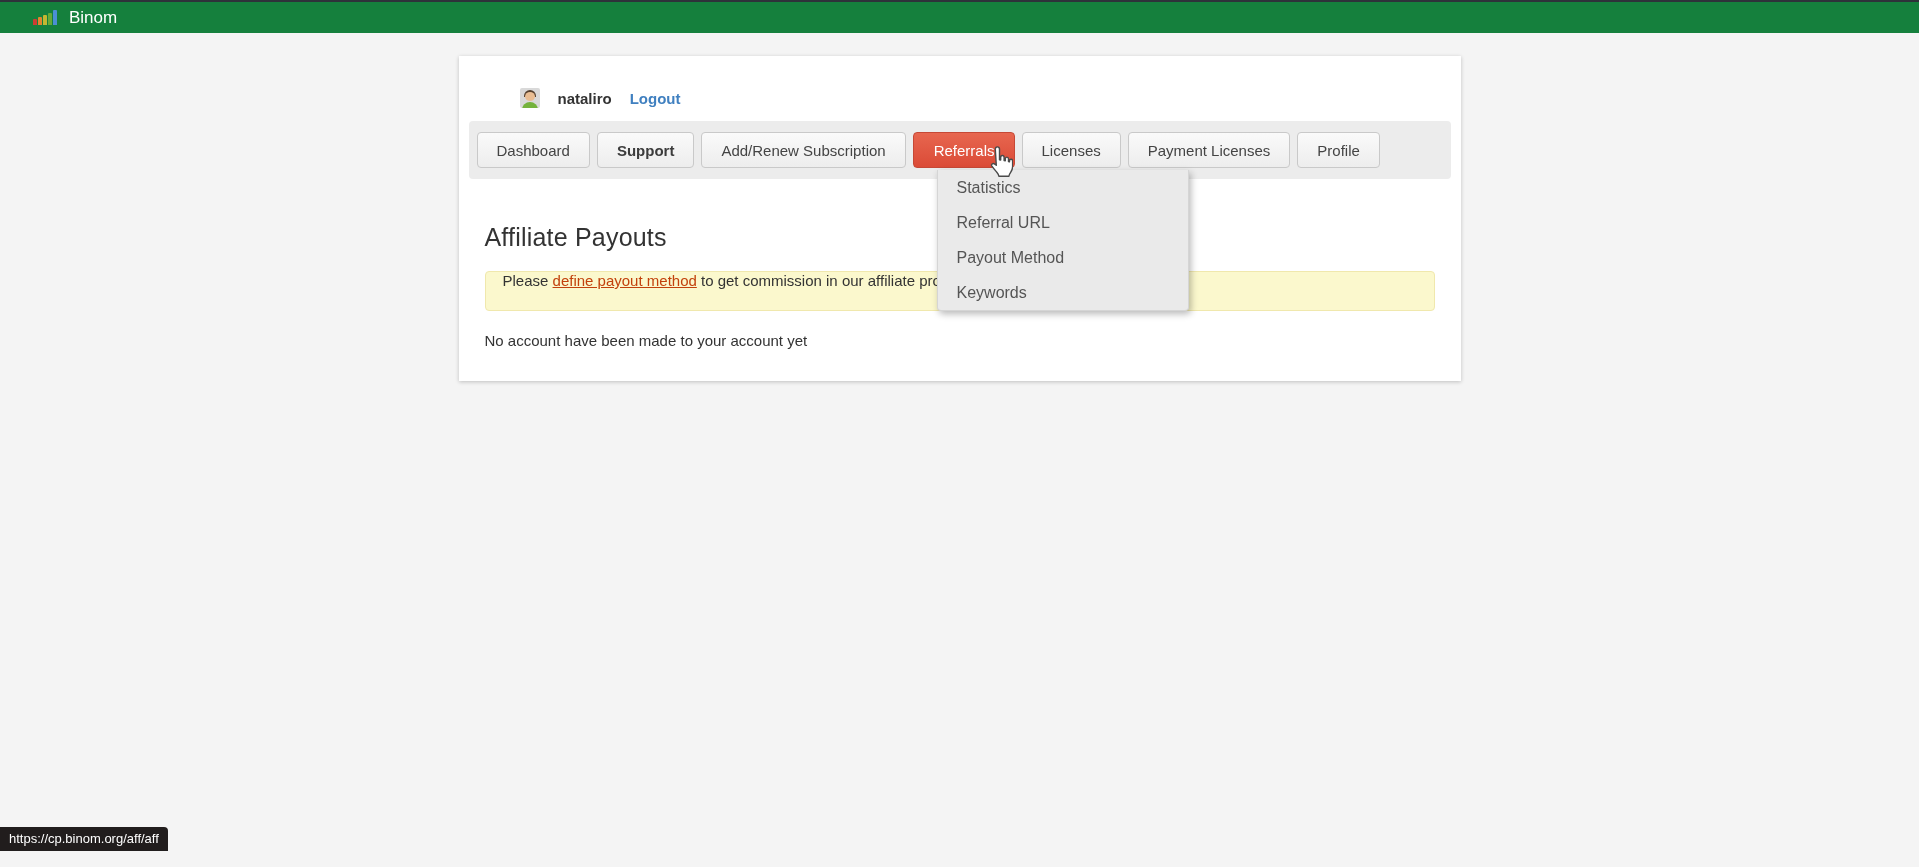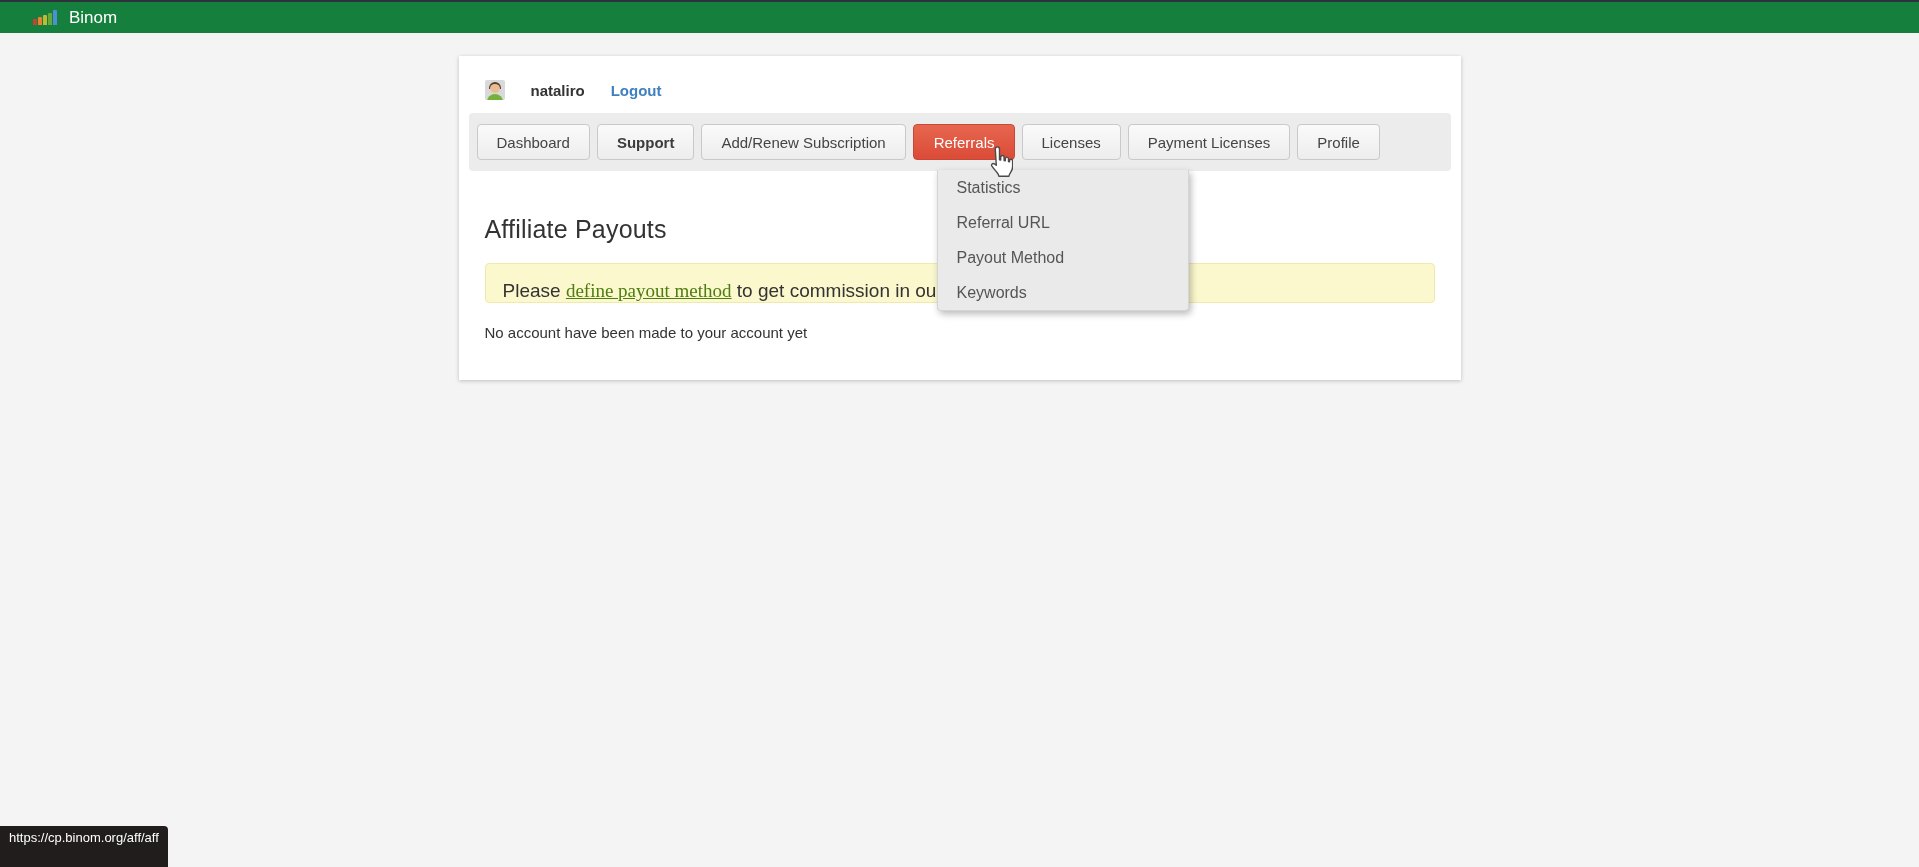--- a/index.html
+++ b/index.html
@@ -26,21 +26,21 @@
 
   
   .card {
     position:relative;
     width:1002px; margin:23px auto 0;
     background:#fff;
     box-shadow:0 1px 4px rgba(0,0,0,.22);
     min-height:324px;
   }
 
-  .user-row { display:flex; align-items:center; padding:24px 26px 13px; gap:26px; }
+  .user-row { display:flex; align-items:center; padding:32px 26px 13px; gap:18px;margin-left:35px; }
   .avatar { width:20px; height:20px; background:#d9d9d9; border-radius:2px; position:relative; overflow:hidden; flex:0 0 auto; }
   .avatar .hair { position:absolute; top:2px;  left:4px; width:12px; height:7px; border-radius:6px 6px 0 0; background:#55402e; }
   .avatar .head { position:absolute; top:4px;  left:5px; width:10px; height:9px; border-radius:50%; background:#e9bd93; }
   .avatar .body { position:absolute; bottom:-3px; left:2px; width:16px; height:9px; border-radius:8px 8px 0 0; background:#74b23c; }
   .username { font-size:15px; font-weight:bold; color:#333; }
   .logout { font-size:15px; font-weight:bold; color:#4080c0; text-decoration:none; cursor:pointer; }
 
   
   .navstrip {
     margin:0 10px; background:#ececec; border-radius:4px;
@@ -56,25 +56,25 @@
   .tab.bold { font-weight:bold; color:#3c3c3c; }
   .tab.active {
     background:linear-gradient(#e7664f,#db4b37);
     border-color:#c64836; color:#fff;padding-left:20px;
   }
 
   
   .content { padding:0 26px;margin-top:44px; }
   .page-title { font-size:25px; font-weight:400; color:#333; margin-top:24px; letter-spacing:.2px; }
   .notice {
-    margin-top:19px; height:40px; display:flex; align-items:flex-end;
+    margin-top:19px; height:40px; display:flex; align-items:flex-start;
     background:#fbf8cd; border:1px solid #f0e8ad; border-radius:4px;
-    padding:0 17px; font-size:19px; color:#333; white-space:pre;
+    padding:0 17px; font-size:15px; color:#333; white-space:pre;
   }
-  .notice-link { color:#4d7c0f; text-decoration:underline; cursor:pointer;font-family:Liberation Serif, serif; }
+  .notice-link { color:#c2410c; text-decoration:underline; cursor:pointer; }
   .empty-msg { margin-top:21px; font-size:15px; color:#333; padding-bottom:32px; }
 
   
   .dropdown {
     position:absolute; left:478px; top:114px; width:252px;
     background:#eaeaea; border:1px solid #d5d5d5; border-top:none;
     border-radius:0 0 4px 4px;
     box-shadow:2px 3px 7px rgba(0,0,0,.28);
     z-index:20;
   }
@@ -86,23 +86,23 @@
     background:linear-gradient(#ea6a52,#d94a31);
     color:#fff;
   }
   .dd-item:last-child { border-radius:0 0 4px 4px; }
 
   
   .cursor { position:absolute; left:527px; top:90px; z-index:30; pointer-events:none; }
 
   
   .statusbar {
-    position:fixed; left:0; bottom:0;
+    position:fixed; left:0; bottom:16px;
     background:#211d1d; color:#fff; font-size:13px;
-    padding:4px 9px 22px; border-radius:0 4px 0 0;
+    padding:4px 9px 5px; border-radius:0 4px 0 0;
     z-index:50;
   }
 </style>
 </head>
 <body>
 
 <div class="topbar">
   <div class="logo-bars">
     <span class="b1"></span>
       <span class="b2"></span>

